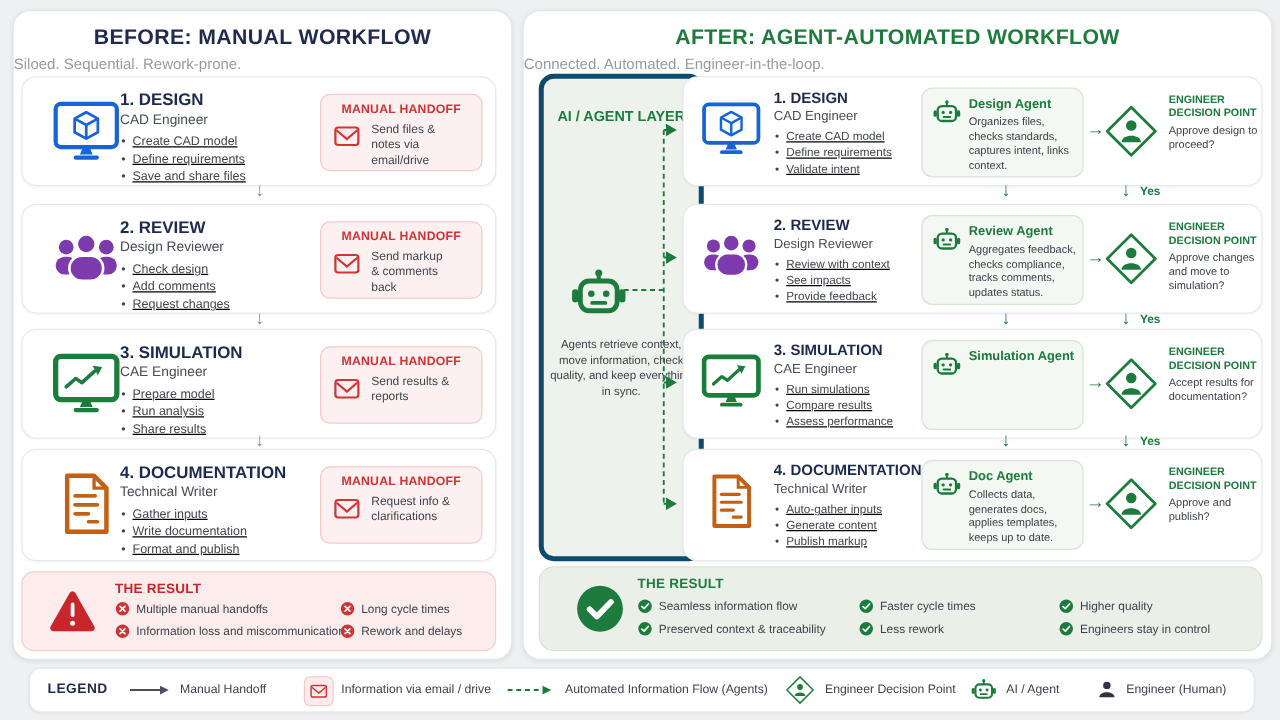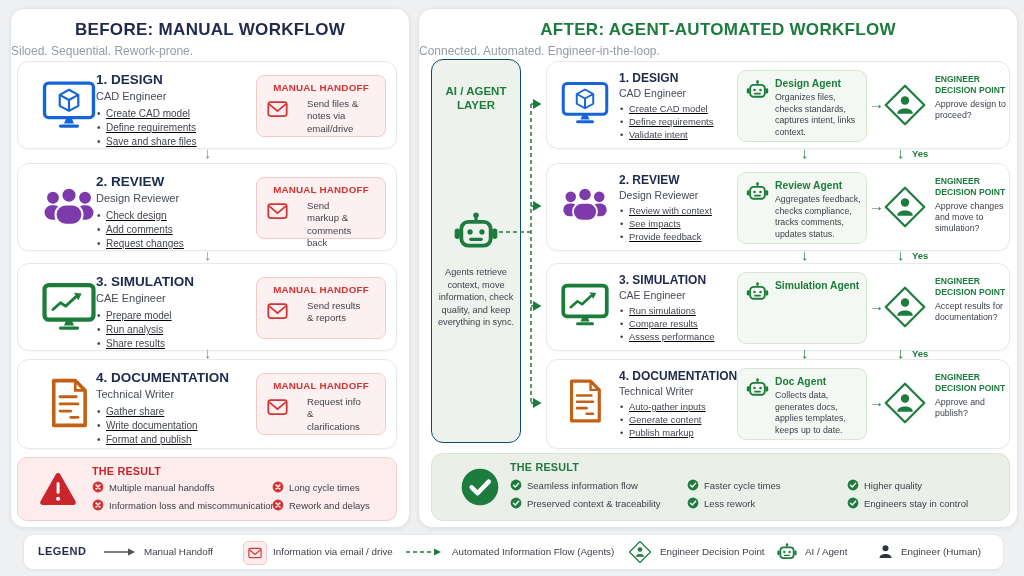--- a/index.html
+++ b/index.html
@@ -32,41 +32,41 @@
   .step-title { font-size:13.5px; font-weight:bold; color:#1c2a4e; white-space:nowrap; }
   .step-role  { margin-top:3px; font-size:11px; color:#454b57; }
   .bullets { margin-top:5px;text-decoration:underline; }
   .bullet { font-size:10px; color:#40454f; line-height:14px; padding-left:10px; position:relative; }
   .bullet::before { content:"•"; position:absolute; left:1px; }
 
   .handoff { position:absolute; right:10px; top:13px; width:128px; height:60px;
     background:#fdf0f0; border:1px solid #f3caca; border-radius:8px; }
   .handoff-title { text-align:center; font-size:9.8px; font-weight:bold;
     color:#d23333; margin-top:6px; letter-spacing:.2px; }
-  .handoff-body { display:flex; align-items:flex-start; gap:19px; padding:5px 22px 0 10px; }
+  .handoff-body { display:flex; align-items:flex-start; gap:9px; padding:5px 22px 0 10px; }
   .env { width:21px; height:18px; flex:none; margin-top:2px; }
   .handoff-text { font-size:9.6px; color:#40454f; line-height:1.3; }
 
   .down-arrow { position:absolute; font-size:15px; font-weight:bold; line-height:16px; }
   .gray-arrow { color:#8a8f98; left:193px; }
   .green-arrow { color:#1d7c3d; }
 
   
   #before-result { position:absolute; left:6px; top:448px; width:378px; height:62px;
     background:#fcecec; border:1px solid #f3cdcd; border-radius:10px; }
   .warn-ic { position:absolute; left:20px; top:13px; width:40px; height:37px; color:#c9252b; }
   .res-title { position:absolute; left:74px; top:7px; font-size:10.8px; font-weight:bold; letter-spacing:.2px; }
   .red { color:#c9252b; } .green { color:#1d7c3d; }
   .res-item { position:absolute; display:flex; align-items:center; gap:5px;
     font-size:9.5px; color:#3c424d; white-space:nowrap; }
   .res-item .mini { width:12px; height:12px; flex:none; }
 
   
   #ai-layer { position:absolute; left:12px; top:50px; width:88px; height:382px;
-    background:#eef2ec; border:1px solid #0c4a6e; border-radius:12px; }
+    background:#eef2ec; border:4px solid #0c4a6e; border-radius:12px;padding-left:36px; }
   .ai-title { position:absolute; top:24px; left:0; right:0; text-align:center;
     font-weight:bold; font-size:11.5px; color:#1d7c3d; line-height:14px; }
   .ai-status { position:absolute; top:68px; left:0; right:0; text-align:center;
     font-size:9.3px; color:#4a5058; line-height:12.5px; }
   .ai-robot { position:absolute; top:152px; left:21px; width:46px; height:42px; color:#1d7c3d; }
   .ai-desc { position:absolute; top:206px; left:4px; right:4px; text-align:center;
     font-size:9.2px; color:#3c424d; line-height:12.5px; }
 
   
   .r-step { left:127px; width:462px; height:86px; }
@@ -284,21 +284,21 @@
   <span class="down-arrow gray-arrow" style="top:336px">↓</span>
 
   <div class="step-card l-step" style="top:350px;height:88px">
     <svg class="ic step-icon" style="left:28px;width:46px;color:#c26115">
         <use href="#i-doc"></use>
       </svg>
     <div class="step-text">
       <div class="step-title">4. DOCUMENTATION</div>
       <div class="step-role">Technical Writer</div>
       <div class="bullets">
-        <div class="bullet">Gather share</div>
+        <div class="bullet">Gather inputs</div>
         <div class="bullet">Write documentation</div>
         <div class="bullet">Format and publish</div>
       </div>
     </div>
     <div class="handoff">
       <div class="handoff-title">MANUAL HANDOFF</div>
       <div class="handoff-body">
         <svg class="ic env" style="color:#d23333">
             <use href="#i-envelope"></use>
           </svg>

